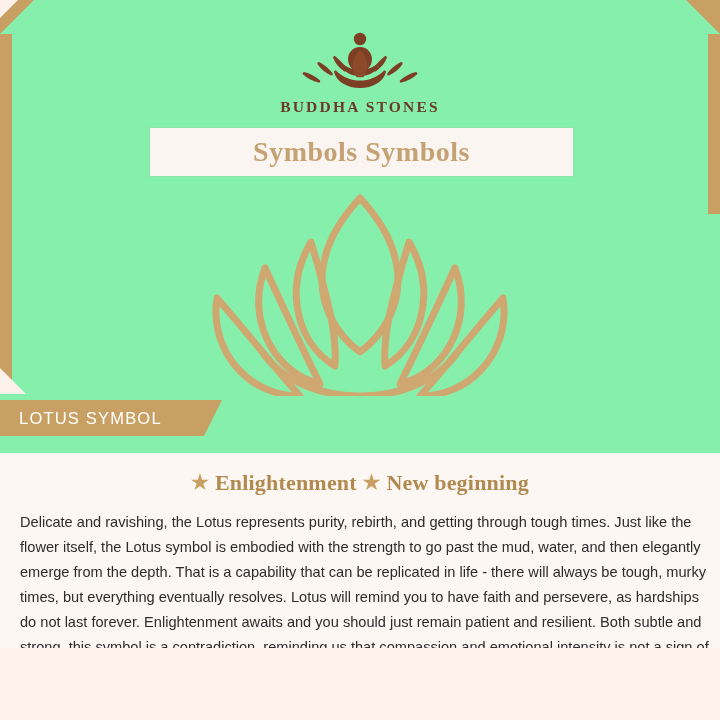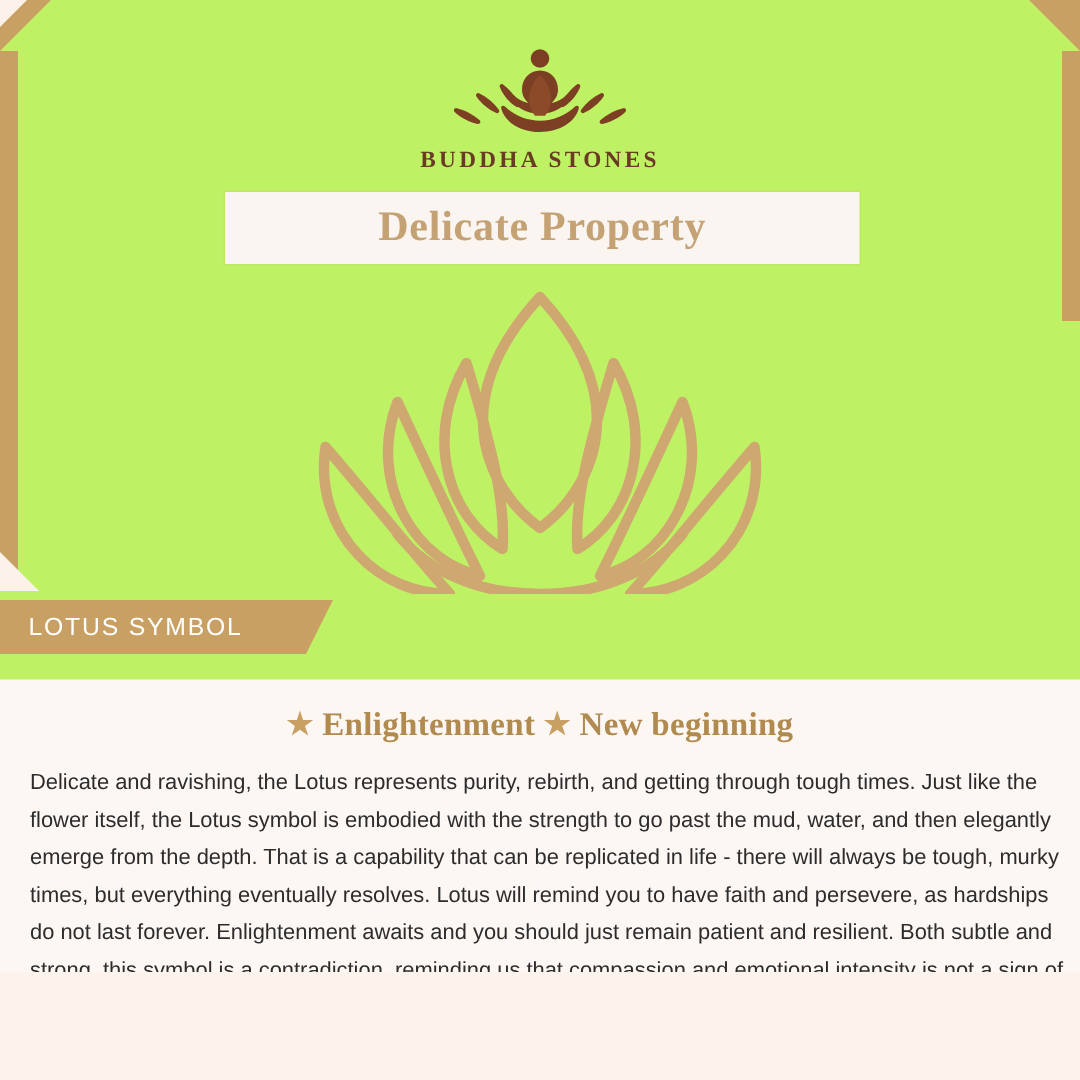--- a/index.html
+++ b/index.html
@@ -11,21 +11,21 @@
     height: 720px;
     overflow: hidden;
     font-family: "Liberation Sans", sans-serif;
     background: #fdf2ec;
   }
 
   #page {
     position: relative;
     width: 720px;
     height: 648px;
-    background: #bef264;
+    background: #86efac;
     overflow: hidden;
   }
 
   
   .corner {
     position: absolute;
     width: 0;
     height: 0;
   }
   .corner-tl {
@@ -205,21 +205,21 @@
 
         <path d="M110 34c1.2-.4 2.3.8 1.8 2-2.2 5.4-6 10-10.9 13.2-1.2.8-2.6-.5-2-1.8 2.4-5.2 6.4-9.8 11.1-13.4z"></path>
         <path d="M126 40c1.3-.1 2.1 1.3 1.4 2.3-3.3 4.8-7.9 8.6-13.3 11-1.3.6-2.5-.9-1.7-2.1 3.4-4.6 8-8.5 13.6-11.2z"></path>
         <path d="M141 50c1.3.2 1.8 1.8.9 2.6-4.4 4-9.7 6.8-15.5 8-1.4.3-2.2-1.4-1.2-2.4 4.4-3.9 9.8-6.8 15.8-8.2z"></path>
       </g>
     </svg>
     <div class="brand-name">BUDDHA STONES</div>
   </div>
 
   <div class="title-bar">
-    <span class="title-text">Delicate Property</span>
+    <span class="title-text">Symbols Symbols</span>
   </div>
 
   <div class="lotus-wrap">
     <svg width="430" height="210" viewBox="0 0 430 210">
       <g fill="none" stroke="#cfa871" stroke-width="7" stroke-linejoin="round" stroke-linecap="round">
 
         <path d="M215 12c-24 26-38 54-38 82 0 30 16 56 38 72 22-16 38-42 38-72 0-28-14-56-38-82z"></path>
 
         <path d="M166 56c-14 24-18 50-12 74 5 21 18 39 36 50 2-30-5-60-24-124z"></path>
 

